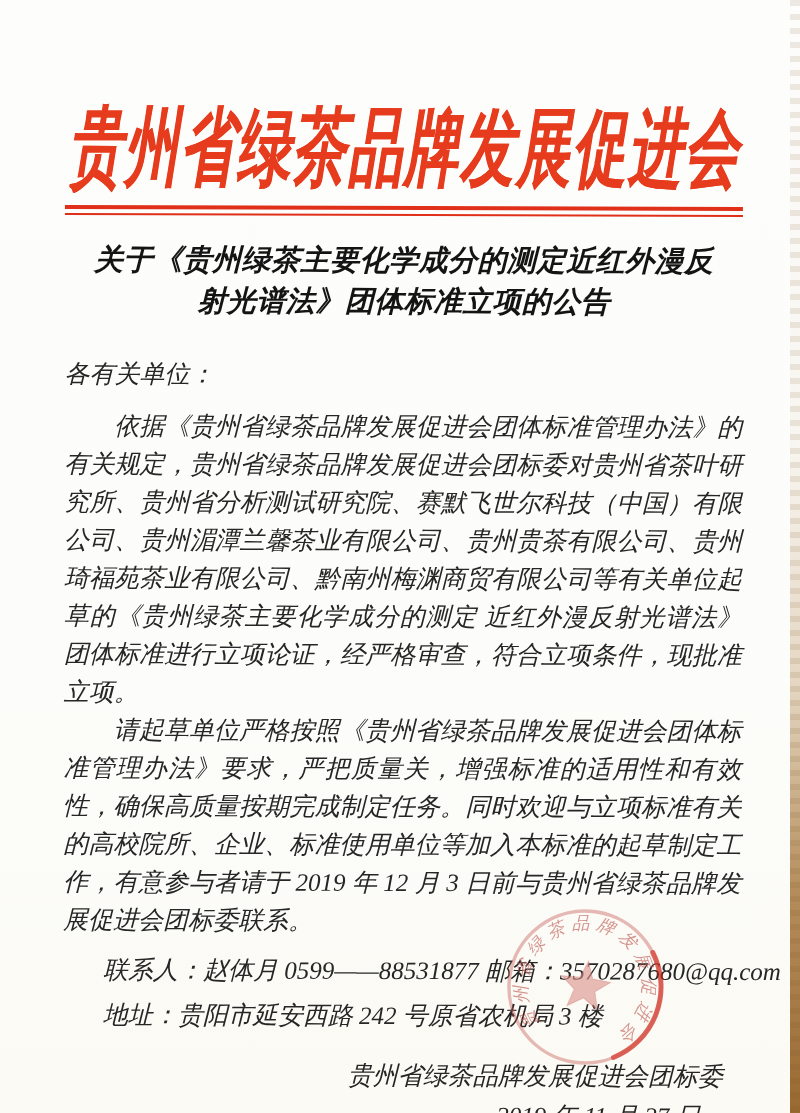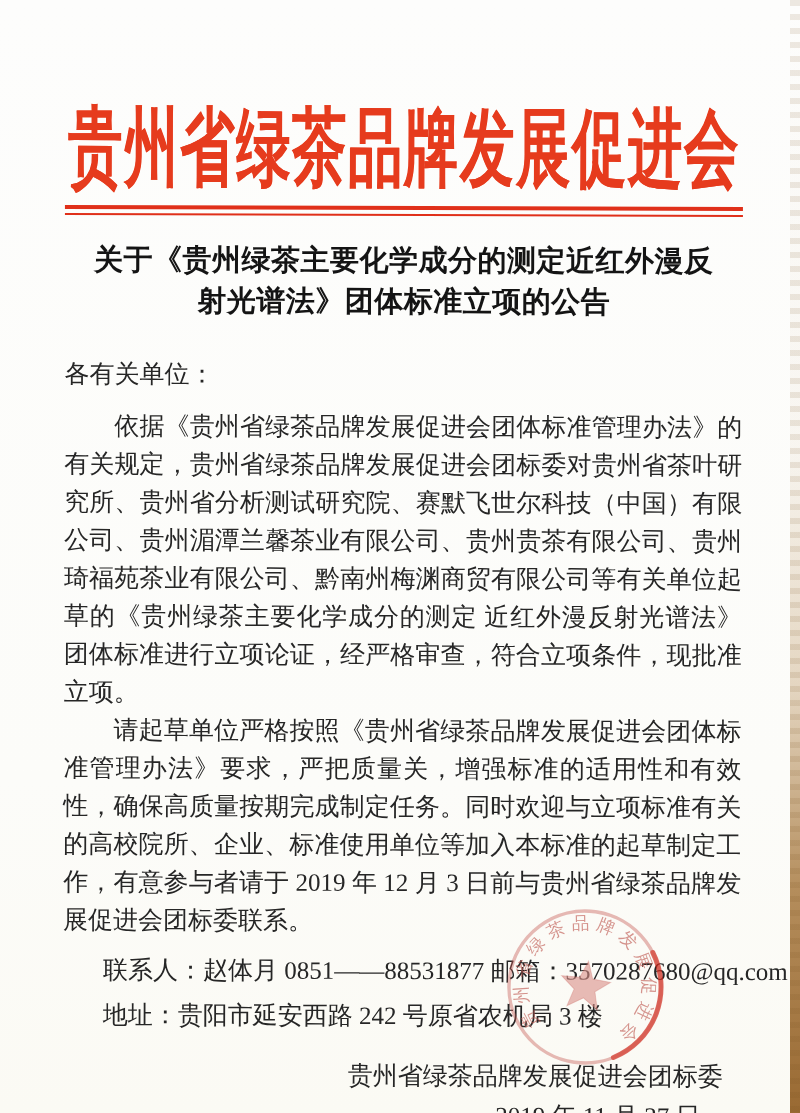--- a/index.html
+++ b/index.html
@@ -1,20 +1,21 @@
 <!DOCTYPE html>
 <html><head>
 <meta charset="utf-8">
 <style>
   html,body { margin:0; padding:0; background:#ffffff; }
   .page {
     position:relative; width:800px; height:1113px; overflow:hidden;
     background:linear-gradient(180deg, #fdfdfc 0%, #fcfcf9 70%, #fbfaf4 100%);
     font-family:"Liberation Serif","DejaVu Serif",serif;
     color:#222;
+    font-style:italic;
   }
   .content { position:absolute; left:64px; top:0; width:678px; transform:rotate(0.15deg); }
 
   
   .org-banner { margin-top:96px; height:106px; display:flex; align-items:center; justify-content:center; }
   .org-banner span {
     font-size:54px; font-weight:bold; color:#e63b1d; white-space:nowrap;
     letter-spacing:2px; transform:scaleY(1.58); transform-origin:center;
     text-shadow:0.5px 0 0 #e63b1d;
   }
@@ -62,21 +63,21 @@
     <div class="doc-title">
       <div>关于《贵州绿茶主要化学成分的测定近红外漫反</div>
       <div>射光谱法》团体标准立项的公告</div>
     </div>
 
     <div class="body-text">
       <p class="salutation">各有关单位：</p>
       <p class="para">依据《贵州省绿茶品牌发展促进会团体标准管理办法》的有关规定，贵州省绿茶品牌发展促进会团标委对贵州省茶叶研究所、贵州省分析测试研究院、赛默飞世尔科技（中国）有限公司、贵州湄潭兰馨茶业有限公司、贵州贵茶有限公司、贵州琦福苑茶业有限公司、黔南州梅渊商贸有限公司等有关单位起草的《贵州绿茶主要化学成分的测定 近红外漫反射光谱法》团体标准进行立项论证，经严格审查，符合立项条件，现批准立项。</p>
       <p class="para">请起草单位严格按照《贵州省绿茶品牌发展促进会团体标准管理办法》要求，严把质量关，增强标准的适用性和有效性，确保高质量按期完成制定任务。同时欢迎与立项标准有关的高校院所、企业、标准使用单位等加入本标准的起草制定工作，有意参与者请于 2019 年 12 月 3 日前与贵州省绿茶品牌发展促进会团标委联系。</p>
 
-      <p class="contact-line"><span>联系人：</span><span>赵体月</span> <span>0851——88531877</span> <span>邮箱：</span><span>3570287680@qq.com</span></p>
+      <p class="contact-line"><span>联系人：</span><span>赵体月</span> <span>0599——88531877</span> <span>邮箱：</span><span>3570287680@qq.com</span></p>
 
       <p class="address-line">地址：贵阳市延安西路 242 号原省农机局 3 楼</p>
 
       <p class="sig-org">贵州省绿茶品牌发展促进会团标委</p>
       <p class="sig-date">2019 年 11 月 27 日</p>
     </div>
 
   </div>
 
   <svg class="seal" width="176" height="176" viewBox="-88 -88 176 176">

